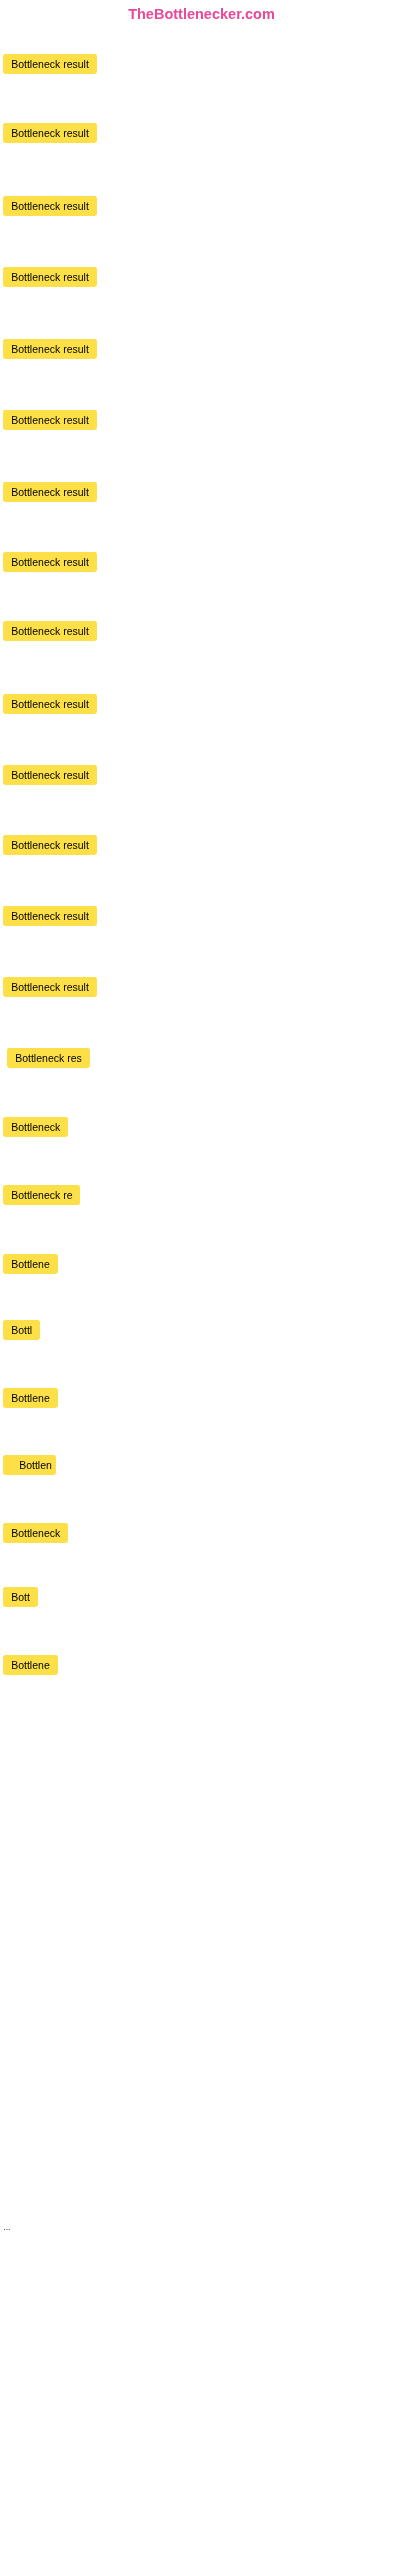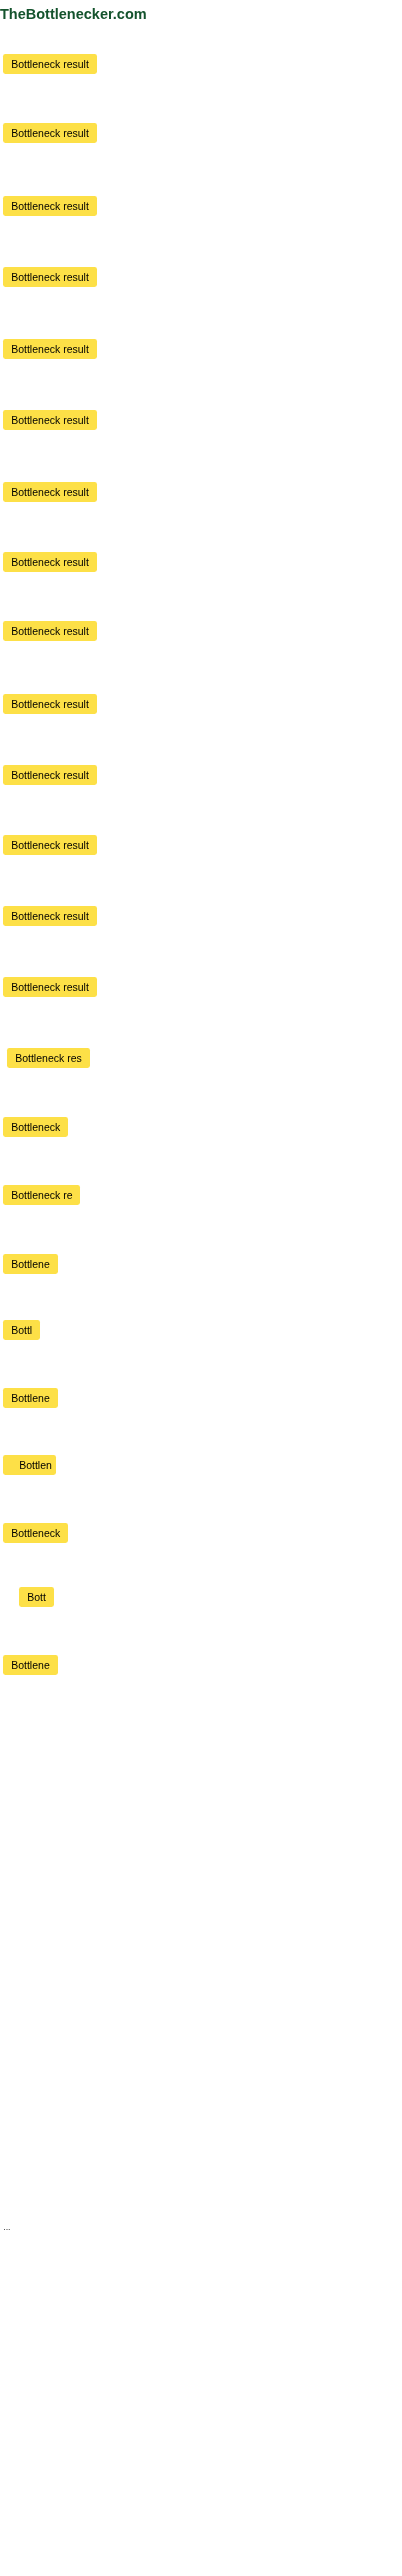--- a/index.html
+++ b/index.html
@@ -10,23 +10,24 @@
 
     body {
       width: 403px;
       min-height: 2576px;
       background-color: #ffffff;
       font-family: Arial, sans-serif;
       position: relative;
     }
 
     .site-title {
+      text-align: center;
       font-size: 14.5px;
       font-weight: bold;
-      color: #14532d;
+      color: #ec4899;
       padding: 6.4px 0 9.7px 0;
     }
 
     .bottleneck-item {
       margin: 0 0 14.5px 3.2px;
     }
 
     .bottleneck-badge {
       display: inline-block;
       background-color: #fde047;
@@ -71,17 +72,17 @@
     <div class="bottleneck-item" style="position: absolute; top: 874px; left: 0px;"><span class="bottleneck-badge" style="max-width: 103px;">Bottleneck result</span></div>
     <div class="bottleneck-item" style="position: absolute; top: 945px; left: 0px;"><span class="bottleneck-badge" style="max-width: 105px;">Bottleneck result</span></div>
     <div class="bottleneck-item" style="position: absolute; top: 1016px; left: 4px;"><span class="bottleneck-badge" style="max-width: 90px;">Bottleneck res</span></div>
     <div class="bottleneck-item" style="position: absolute; top: 1085px; left: 0px;"><span class="bottleneck-badge" style="max-width: 69px;">Bottleneck</span></div>
     <div class="bottleneck-item" style="position: absolute; top: 1153px; left: 0px;"><span class="bottleneck-badge" style="max-width: 81px;">Bottleneck re</span></div>
     <div class="bottleneck-item" style="position: absolute; top: 1222px; left: 0px;"><span class="bottleneck-badge" style="max-width: 60px;">Bottlene</span></div>
     <div class="bottleneck-item" style="position: absolute; top: 1288px; left: 0px;"><span class="bottleneck-badge" style="max-width: 42px;">Bottl</span></div>
     <div class="bottleneck-item" style="position: absolute; top: 1356px; left: 0px;"><span class="bottleneck-badge" style="max-width: 60px;">Bottlene</span></div>
     <div class="bottleneck-item" style="position: absolute; top: 1423px; left: 0px;"><span class="bottleneck-badge" style="max-width: 53px; padding-left: 16px;">Bottlen</span></div>
     <div class="bottleneck-item" style="position: absolute; top: 1491px; left: 0px;"><span class="bottleneck-badge" style="max-width: 69px;">Bottleneck</span></div>
-    <div class="bottleneck-item" style="position: absolute; top: 1555px; left: 16px;"><span class="bottleneck-badge" style="max-width: 37px;">Bott</span></div>
+    <div class="bottleneck-item" style="position: absolute; top: 1555px; left: 0px;"><span class="bottleneck-badge" style="max-width: 37px;">Bott</span></div>
     <div class="bottleneck-item" style="position: absolute; top: 1623px; left: 0px;"><span class="bottleneck-badge" style="max-width: 60px;">Bottlene</span></div>
     <div class="small-text" style="top: 2190px;">...</div>
   </div>
 
 
 </body></html>

